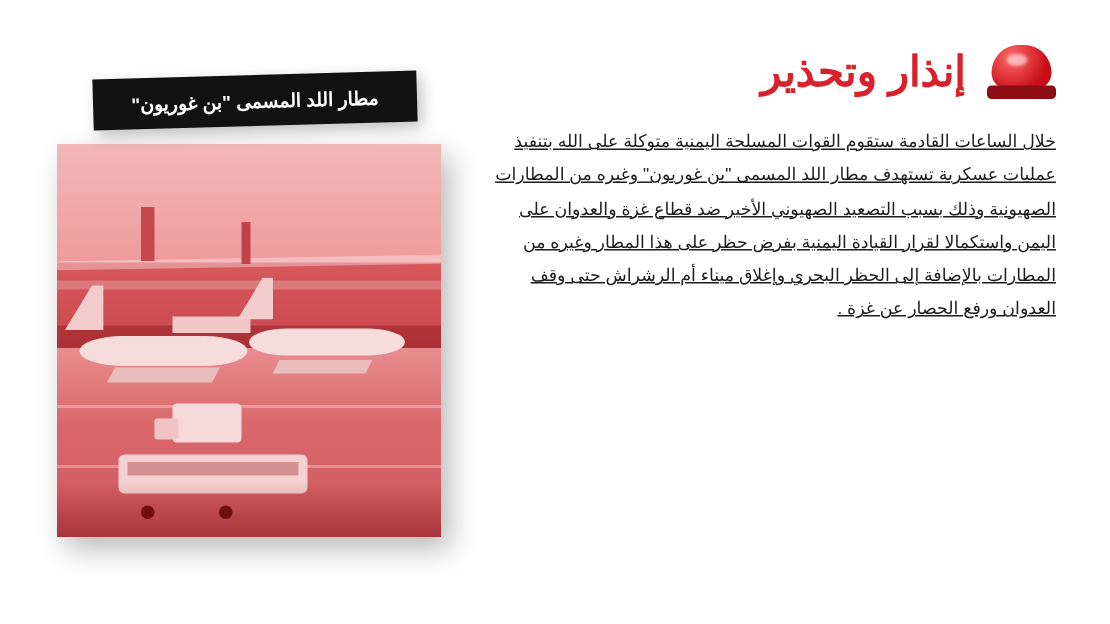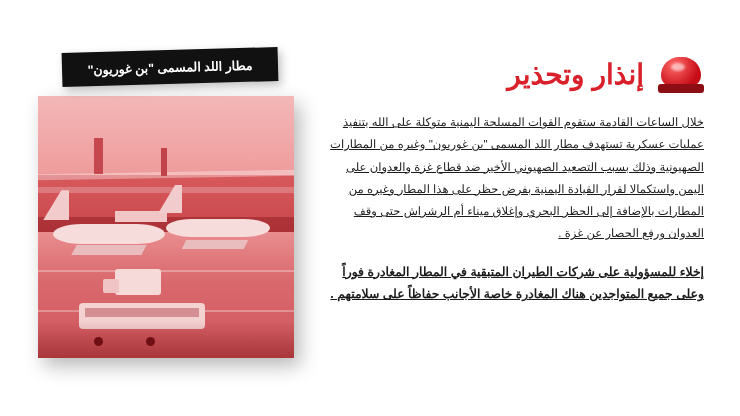--- a/index.html
+++ b/index.html
@@ -171,21 +171,21 @@
     font-size: 12.5px;
     font-weight: bold;
     direction: rtl;
     white-space: nowrap;
   }
 
   
   .content {
     position: absolute;
     left: 318px;
-    top: 55px;
+    top: 28px;
     width: 386px;
     direction: rtl;
   }
   .title-row {
     display: flex;
     align-items: center;
     justify-content: flex-start;
     gap: 14px;
     margin-bottom: 16px;
   }
@@ -280,16 +280,15 @@
       <div class="alarm">
         <div class="dome">
           <div class="glow"></div>
         </div>
         <div class="base"></div>
       </div>
       <div class="title">إنذار وتحذير</div>
     </div>
 
     <p class="body-text">خلال الساعات القادمة ستقوم القوات المسلحة اليمنية متوكلة على الله بتنفيذ عمليات عسكرية تستهدف مطار اللد المسمى "بن غوريون" وغيره من المطارات الصهيونية وذلك بسبب التصعيد الصهيوني الأخير ضد قطاع غزة والعدوان على اليمن واستكمالا لقرار القيادة اليمنية بفرض حظر على هذا المطار وغيره من المطارات بالإضافة إلى الحظر البحري وإغلاق ميناء أم الرشراش حتى وقف العدوان ورفع الحصار عن غزة .</p>
-    <p class="body-text bold">إخلاء للمسؤولية على شركات الطيران المتبقية في المطار المغادرة فوراً وعلى جميع المتواجدين هناك المغادرة خاصة الأجانب حفاظاً على سلامتهم .</p>
   </div>
 
 </div>
 
 </body></html>

